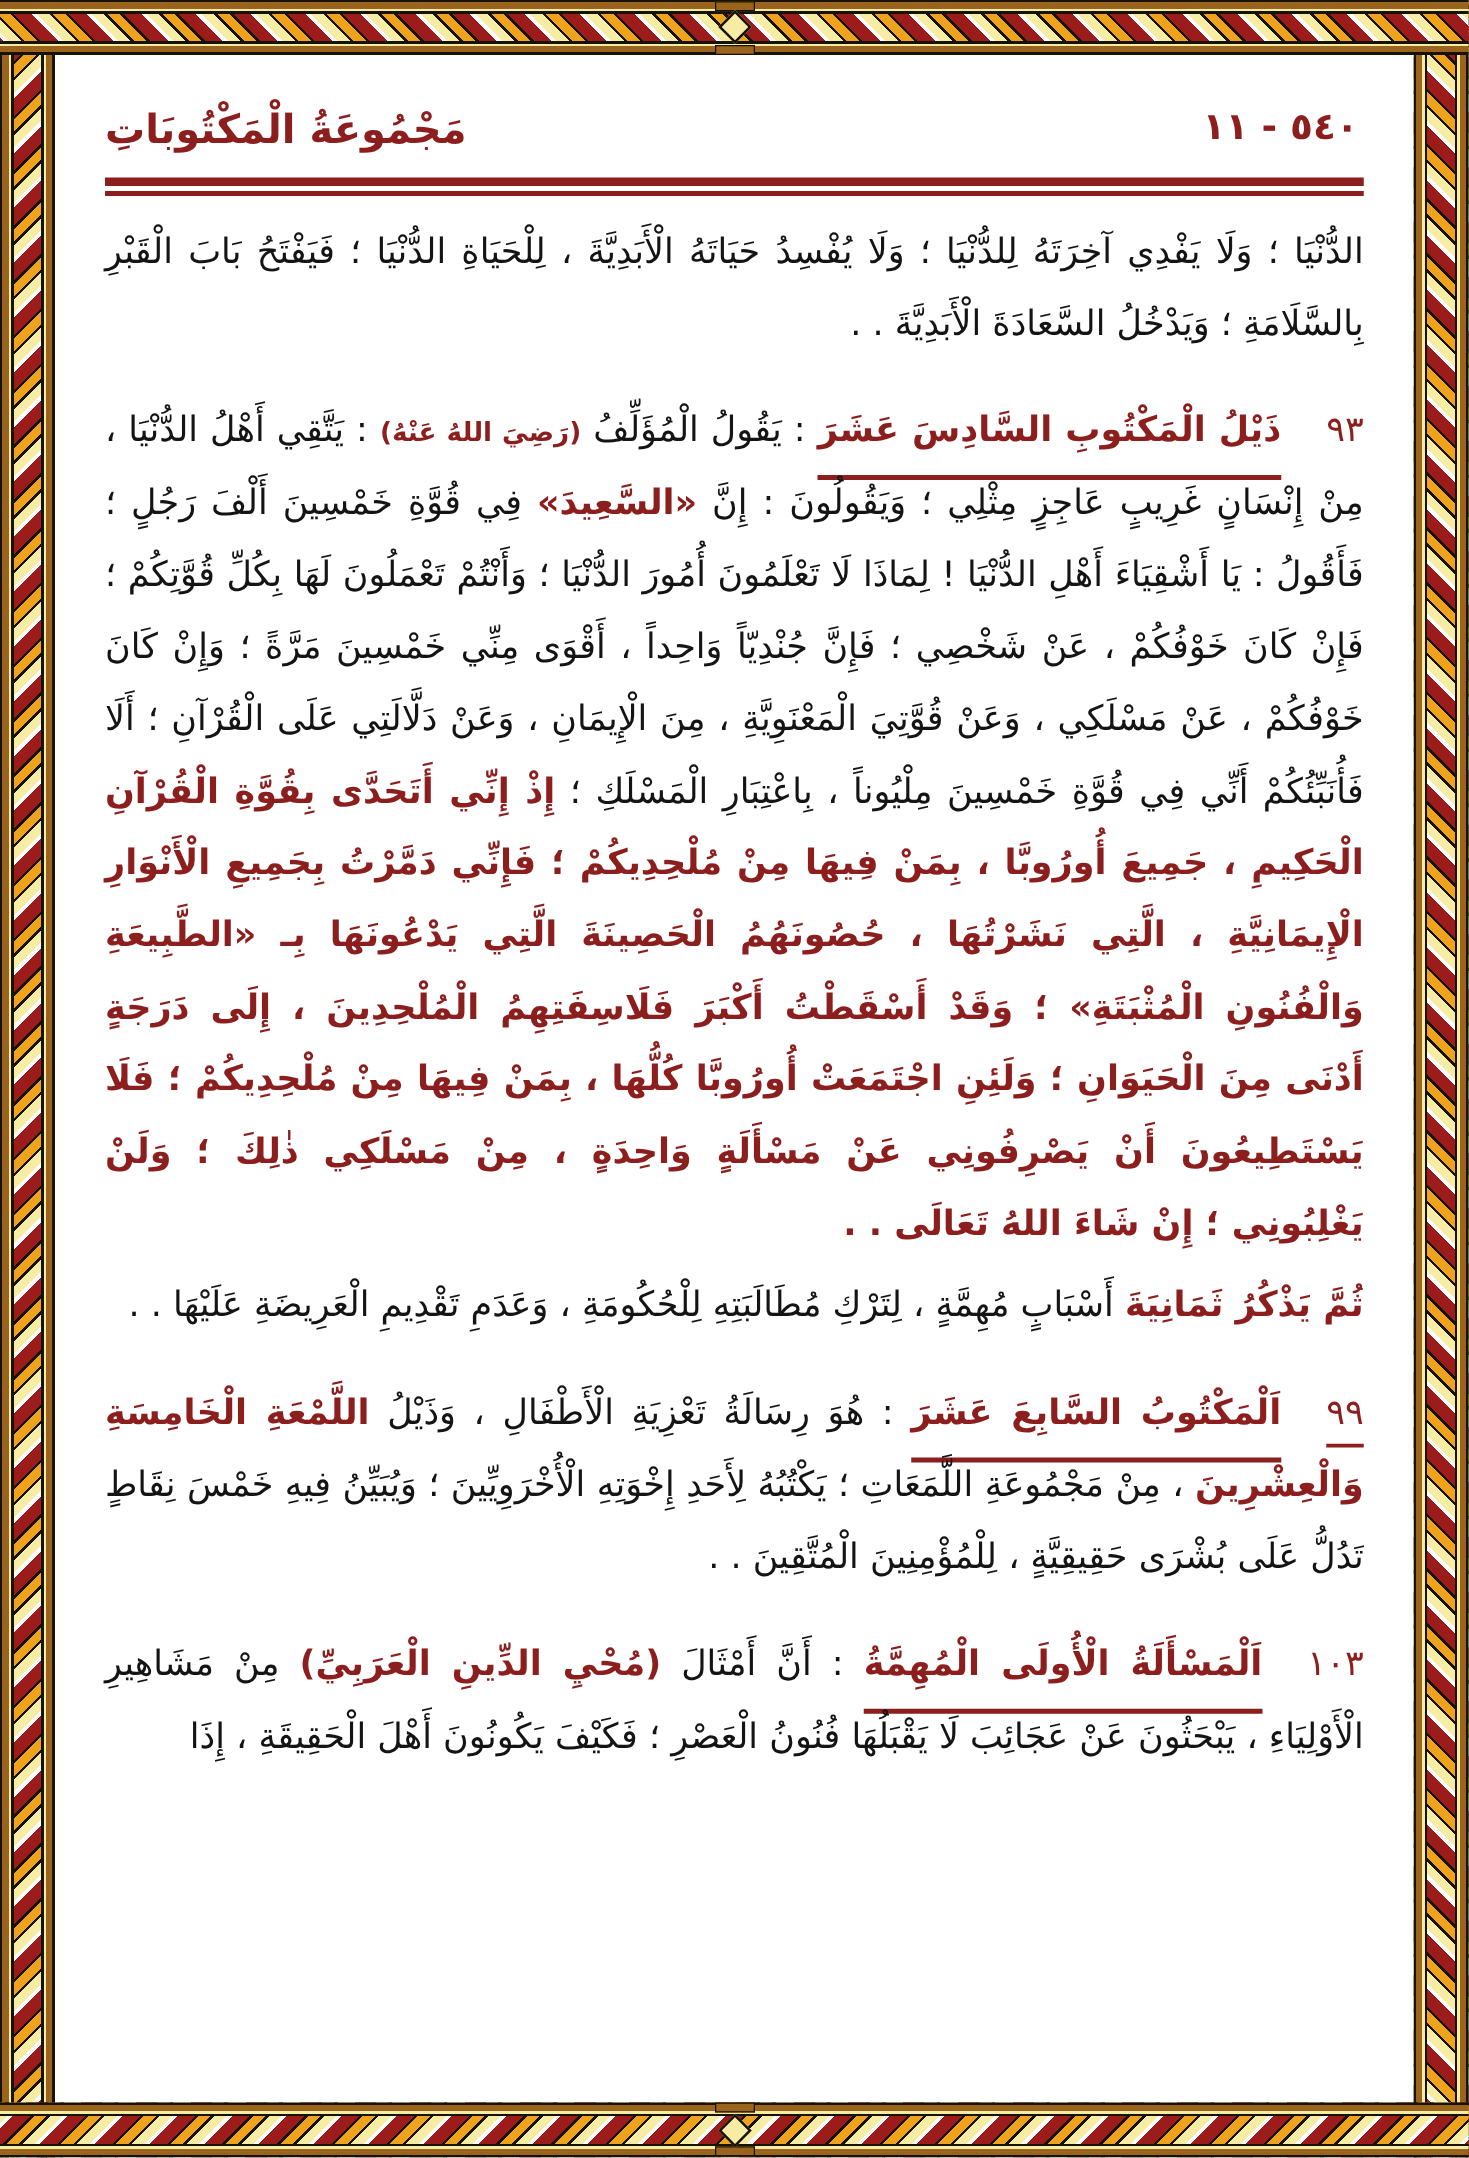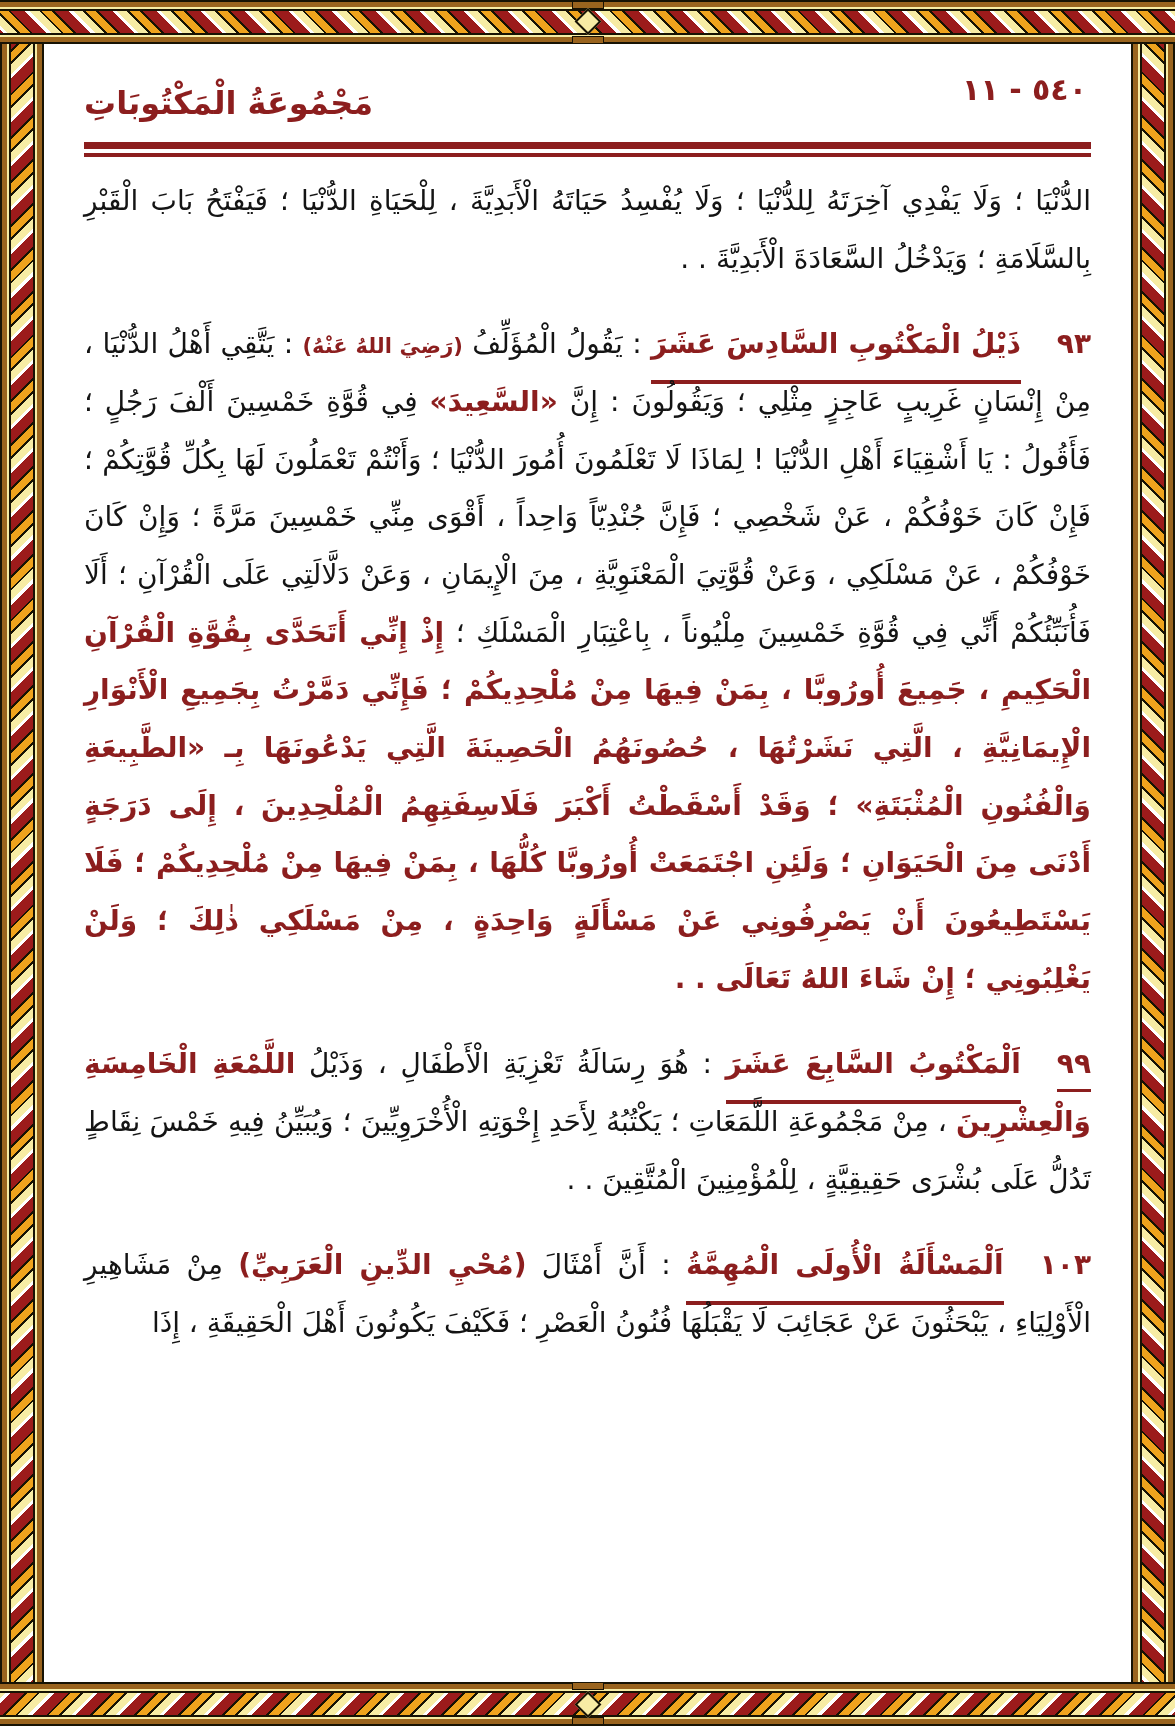--- a/index.html
+++ b/index.html
@@ -29,28 +29,28 @@
     repeating-linear-gradient(45deg,var(--b-red) 0 10px,#fff 10px 13px,var(--b-cream) 13px 20px,var(--b-black) 20px 22px,var(--b-gold) 22px 29px,var(--b-black) 29px 31px);}
   .diamond{position:absolute;left:50%;width:15px;height:15px;background:var(--b-cream);border:2px solid var(--b-black);z-index:3;}
   .d-top{top:12px;transform:translateX(-50%) rotate(45deg);}
   .d-bottom{bottom:12px;transform:translateX(-50%) rotate(45deg);}
   .tab{position:absolute;left:50%;transform:translateX(-50%);width:30px;height:6px;background:var(--b-brown);border:1px solid var(--b-black);z-index:3;}
   .t1{top:1px;} .t2{top:36px;} .t3{bottom:1px;} .t4{bottom:36px;}
 
   
   .content{position:absolute;top:44px;left:44px;right:44px;bottom:44px;padding:16px 40px 0 40px;overflow:hidden;}
   .header{position:relative;height:78px;}
-  .page-num{position:absolute;right:4px;top:12px;font-size:30px;font-weight:bold;color:var(--accent);}
+  .page-num{position:absolute;right:4px;top:24px;font-size:30px;font-weight:bold;color:var(--accent);}
   .title{text-align:left;padding-top:24px;font-size:32px;font-weight:bold;color:var(--accent);}
   .rule{height:16px;margin-top:4px;background:linear-gradient(180deg,var(--accent) 0 7px,transparent 7px 11px,var(--accent) 11px 15px,transparent 15px 16px);}
 
   .body-text{margin-top:14px;}
   .para{margin:8px 0 0 0;font-size:28px;line-height:2.06;color:var(--ink);text-align:justify;}
   .para.item{margin-top:28px;}
-  .item-number{color:var(--accent);font-weight:bold;margin-left:36px;white-space:nowrap;}
+  .item-number{color:var(--accent);font-weight:normal;margin-left:36px;white-space:nowrap;}
   .item-number.u{border-bottom:3px solid var(--accent);padding-bottom:9px;}
   .seg-black{color:var(--ink);}
   .seg-red{color:var(--accent);font-weight:bold;}
   .seg-heading{color:var(--accent);font-weight:bold;border-bottom:4px solid var(--accent);padding-bottom:20px;}
   .seg-seal{color:var(--accent);font-weight:bold;font-size:21px;}
 </style>
 </head>
 <body>
 
 <div class="page">
@@ -70,18 +70,19 @@
 
   <div class="content">
     <div class="header">
       <div class="page-num">٥٤٠ - ١١</div>
       <div class="title">مَجْمُوعَةُ الْمَكْتُوبَاتِ</div>
     </div>
     <div class="rule"></div>
     <div class="body-text" id="body-paragraphs">
         <p class="para"><span class="seg-black">الدُّنْيَا ؛ وَلَا يَفْدِي آخِرَتَهُ لِلدُّنْيَا ؛ وَلَا يُفْسِدُ حَيَاتَهُ الْأَبَدِيَّةَ ، لِلْحَيَاةِ الدُّنْيَا ؛ فَيَفْتَحُ بَابَ الْقَبْرِ بِالسَّلَامَةِ ؛ وَيَدْخُلُ السَّعَادَةَ الْأَبَدِيَّةَ . .</span></p>
         <p class="para item"><span class="item-number">٩٣</span><span class="seg-heading">ذَيْلُ الْمَكْتُوبِ السَّادِسَ عَشَرَ</span><span class="seg-black"> : يَقُولُ الْمُؤَلِّفُ </span><span class="seg-seal">(رَضِيَ اللهُ عَنْهُ)</span><span class="seg-black"> : يَتَّقِي أَهْلُ الدُّنْيَا ، مِنْ إِنْسَانٍ غَرِيبٍ عَاجِزٍ مِثْلِي ؛ وَيَقُولُونَ : إِنَّ </span><span class="seg-red">«السَّعِيدَ»</span><span class="seg-black"> فِي قُوَّةِ خَمْسِينَ أَلْفَ رَجُلٍ ؛ فَأَقُولُ : يَا أَشْقِيَاءَ أَهْلِ الدُّنْيَا ! لِمَاذَا لَا تَعْلَمُونَ أُمُورَ الدُّنْيَا ؛ وَأَنْتُمْ تَعْمَلُونَ لَهَا بِكُلِّ قُوَّتِكُمْ ؛ فَإِنْ كَانَ خَوْفُكُمْ ، عَنْ شَخْصِي ؛ فَإِنَّ جُنْدِيّاً وَاحِداً ، أَقْوَى مِنِّي خَمْسِينَ مَرَّةً ؛ وَإِنْ كَانَ خَوْفُكُمْ ، عَنْ مَسْلَكِي ، وَعَنْ قُوَّتِيَ الْمَعْنَوِيَّةِ ، مِنَ الْإِيمَانِ ، وَعَنْ دَلَّالَتِي عَلَى الْقُرْآنِ ؛ أَلَا فَأُنَبِّئُكُمْ أَنِّي فِي قُوَّةِ خَمْسِينَ مِلْيُوناً ، بِاعْتِبَارِ الْمَسْلَكِ ؛ </span><span class="seg-red">إِذْ إِنِّي أَتَحَدَّى بِقُوَّةِ الْقُرْآنِ الْحَكِيمِ ، جَمِيعَ أُورُوبَّا ، بِمَنْ فِيهَا مِنْ مُلْحِدِيكُمْ ؛ فَإِنِّي دَمَّرْتُ بِجَمِيعِ الْأَنْوَارِ الْإِيمَانِيَّةِ ، الَّتِي نَشَرْتُهَا ، حُصُونَهُمُ الْحَصِينَةَ الَّتِي يَدْعُونَهَا بِـ «الطَّبِيعَةِ وَالْفُنُونِ الْمُثْبَتَةِ» ؛ وَقَدْ أَسْقَطْتُ أَكْبَرَ فَلَاسِفَتِهِمُ الْمُلْحِدِينَ ، إِلَى دَرَجَةٍ أَدْنَى مِنَ الْحَيَوَانِ ؛ وَلَئِنِ اجْتَمَعَتْ أُورُوبَّا كُلُّهَا ، بِمَنْ فِيهَا مِنْ مُلْحِدِيكُمْ ؛ فَلَا يَسْتَطِيعُونَ أَنْ يَصْرِفُونِي عَنْ مَسْأَلَةٍ وَاحِدَةٍ ، مِنْ مَسْلَكِي ذٰلِكَ ؛ وَلَنْ يَغْلِبُونِي ؛ إِنْ شَاءَ اللهُ تَعَالَى . .</span></p>
+        <p class="para"><span class="seg-red">ثُمَّ يَذْكُرُ ثَمَانِيَةَ</span><span class="seg-black"> أَسْبَابٍ مُهِمَّةٍ ، لِتَرْكِ مُطَالَبَتِهِ لِلْحُكُومَةِ ، وَعَدَمِ تَقْدِيمِ الْعَرِيضَةِ عَلَيْهَا . .</span></p>
         <p class="para item"><span class="item-number u">٩٩</span><span class="seg-heading">اَلْمَكْتُوبُ السَّابِعَ عَشَرَ</span><span class="seg-black"> : هُوَ رِسَالَةُ تَعْزِيَةِ الْأَطْفَالِ ، وَذَيْلُ </span><span class="seg-red">اللَّمْعَةِ الْخَامِسَةِ وَالْعِشْرِينَ</span><span class="seg-black"> ، مِنْ مَجْمُوعَةِ اللَّمَعَاتِ ؛ يَكْتُبُهُ لِأَحَدِ إِخْوَتِهِ الْأُخْرَوِيِّينَ ؛ وَيُبَيِّنُ فِيهِ خَمْسَ نِقَاطٍ تَدُلُّ عَلَى بُشْرَى حَقِيقِيَّةٍ ، لِلْمُؤْمِنِينَ الْمُتَّقِينَ . .</span></p>
         <p class="para item"><span class="item-number">١٠٣</span><span class="seg-heading">اَلْمَسْأَلَةُ الْأُولَى الْمُهِمَّةُ</span><span class="seg-black"> : أَنَّ أَمْثَالَ </span><span class="seg-red">(مُحْيِ الدِّينِ الْعَرَبِيِّ)</span><span class="seg-black"> مِنْ مَشَاهِيرِ الْأَوْلِيَاءِ ، يَبْحَثُونَ عَنْ عَجَائِبَ لَا يَقْبَلُهَا فُنُونُ الْعَصْرِ ؛ فَكَيْفَ يَكُونُونَ أَهْلَ الْحَقِيقَةِ ، إِذَا</span></p>
       </div>
   </div>
 
 </div>
 
 </body></html>

